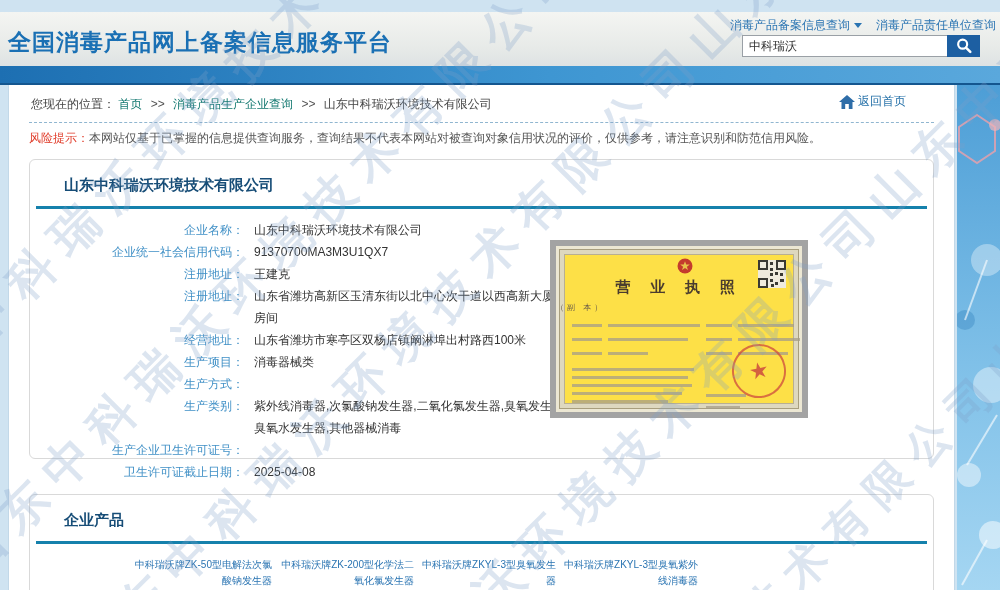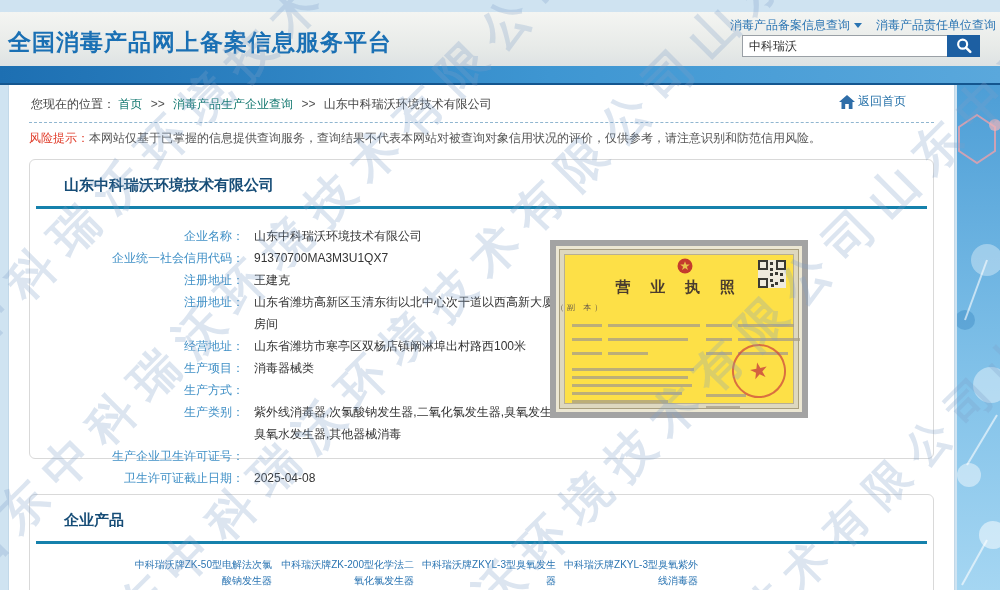--- a/index.html
+++ b/index.html
@@ -41,21 +41,21 @@
   .home-link{position:absolute;right:28px;top:8px;color:#2470a8;display:flex;
     align-items:center;gap:3px;font-size:12px;text-decoration:none;cursor:pointer;}
   .notice{margin:7px 20px 0;font-size:12px;color:#555;}
   .notice-label{color:#e03c2a;}
   
   .card{position:relative;margin:12px 20px 0;border:1px solid #d9d9d9;border-radius:6px;background:#fff;}
   .card-info{height:298px;}
   .card-products{height:118px;margin-top:35px;}
   .card-title{padding:16px 0 0 34px;font-size:15px;font-weight:bold;color:#174d77;}
   .divider{height:3px;background:#1581ac;margin:11px 6px 0;}
-  .fields{padding-top:16px;}
+  .fields{padding-top:10px;}
   .frow{display:flex;font-size:12px;line-height:22px;}
   .flabel{width:214px;text-align:right;color:#4090c6;flex:none;}
   .fvalue{margin-left:10px;color:#333;max-width:332px;}
   
   .license{position:absolute;left:520px;top:80px;width:258px;height:178px;cursor:pointer;
     background:#fde047;border:6px solid #a3a3a3;box-sizing:border-box;
     box-shadow:inset 0 0 0 3px #ece7d3,inset 0 0 0 4px #a89e7e,inset 0 0 0 8px #ded8bf,inset 0 0 0 9px #b8af92;}
   .lic-emblem{position:absolute;left:121px;top:12px;}
   .lic-title{position:absolute;left:0;top:32px;width:100%;text-align:center;
     font-size:15px;font-weight:bold;color:#4a3c2e;letter-spacing:8px;font-family:"Liberation Serif","DejaVu Serif",serif;}

